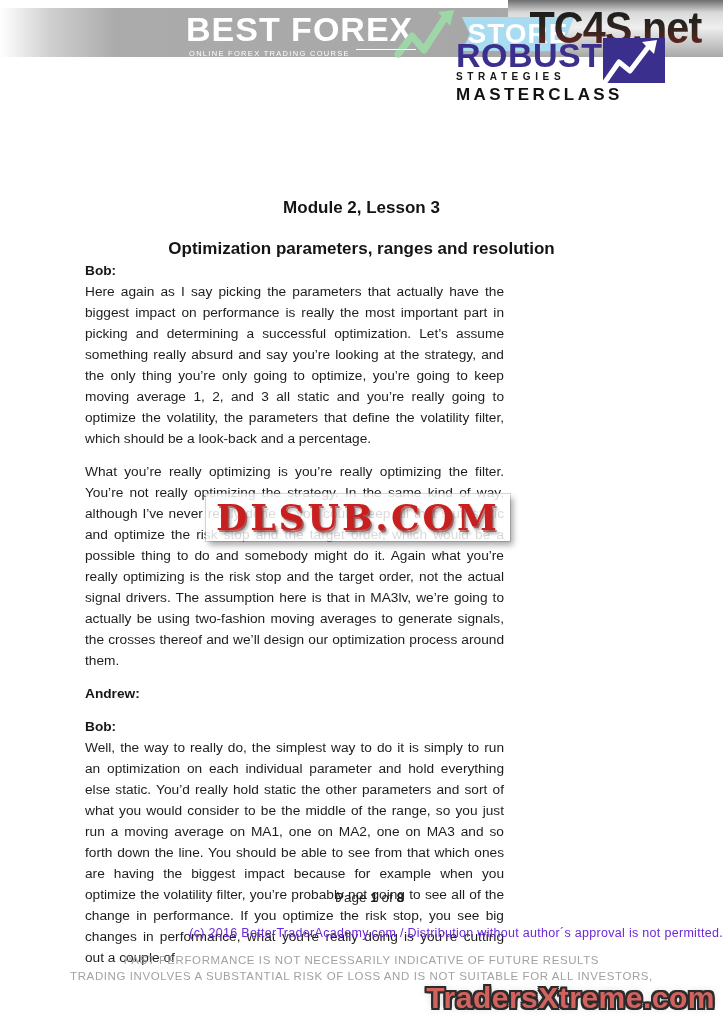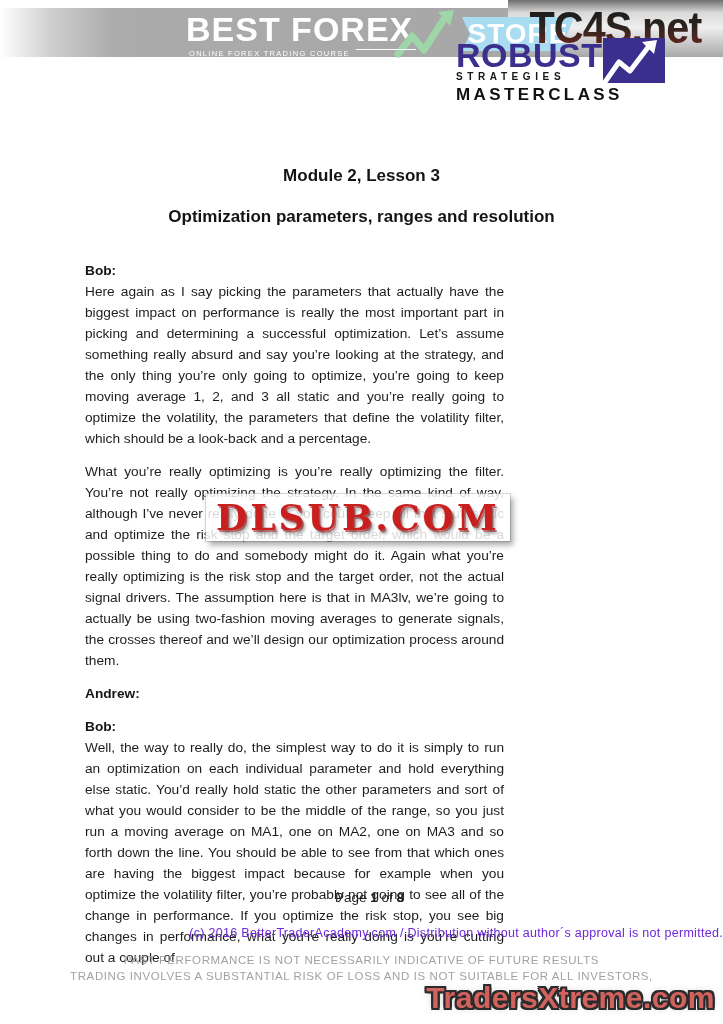--- a/index.html
+++ b/index.html
@@ -50,21 +50,21 @@
   .mc-building { font-size:17px; font-weight:bold; letter-spacing:2.6px; color:#161616; line-height:18px; }
   .mc-mid { display:flex; align-items:flex-start; }
   .mc-midleft { flex:1; }
   .mc-robust { font-size:34px; font-weight:bold; letter-spacing:0.5px; color:#3b2f8e; line-height:26px; }
   .mc-strategies { font-size:10px; font-weight:600; letter-spacing:4.6px; color:#161616; line-height:13px; margin-top:2px; }
   .mc-square { width:62px; height:45px; background:#3b2f8e; position:relative; margin-top:-4px; }
   .mc-masterclass { font-size:17px; font-weight:bold; letter-spacing:3.4px; color:#111111; line-height:19px; margin-top:2px; }
 
   
   .titles { position:absolute; top:166px; left:0; width:723px; text-align:center; }
-  .title-line { font-size:17px; font-weight:bold; color:#141414; }
+  .title-line { font-size:17px; font-weight:bold; color:#141414;margin-top:32px; }
   .title-line + .title-line { margin-top:21px; }
 
   
   .transcript { position:absolute; top:260px; left:85px; width:553px; }
   .t-row { display:flex; margin-bottom:12px;flex-direction:column; }
   .spk { width:134px; flex-shrink:0; font-weight:bold; font-size:13.7px; line-height:21px; color:#161616; }
   .txt { width:419px; text-align:justify; font-size:13.7px; line-height:21px; color:#1d1d1d; }
 
   
   .wm-center {

